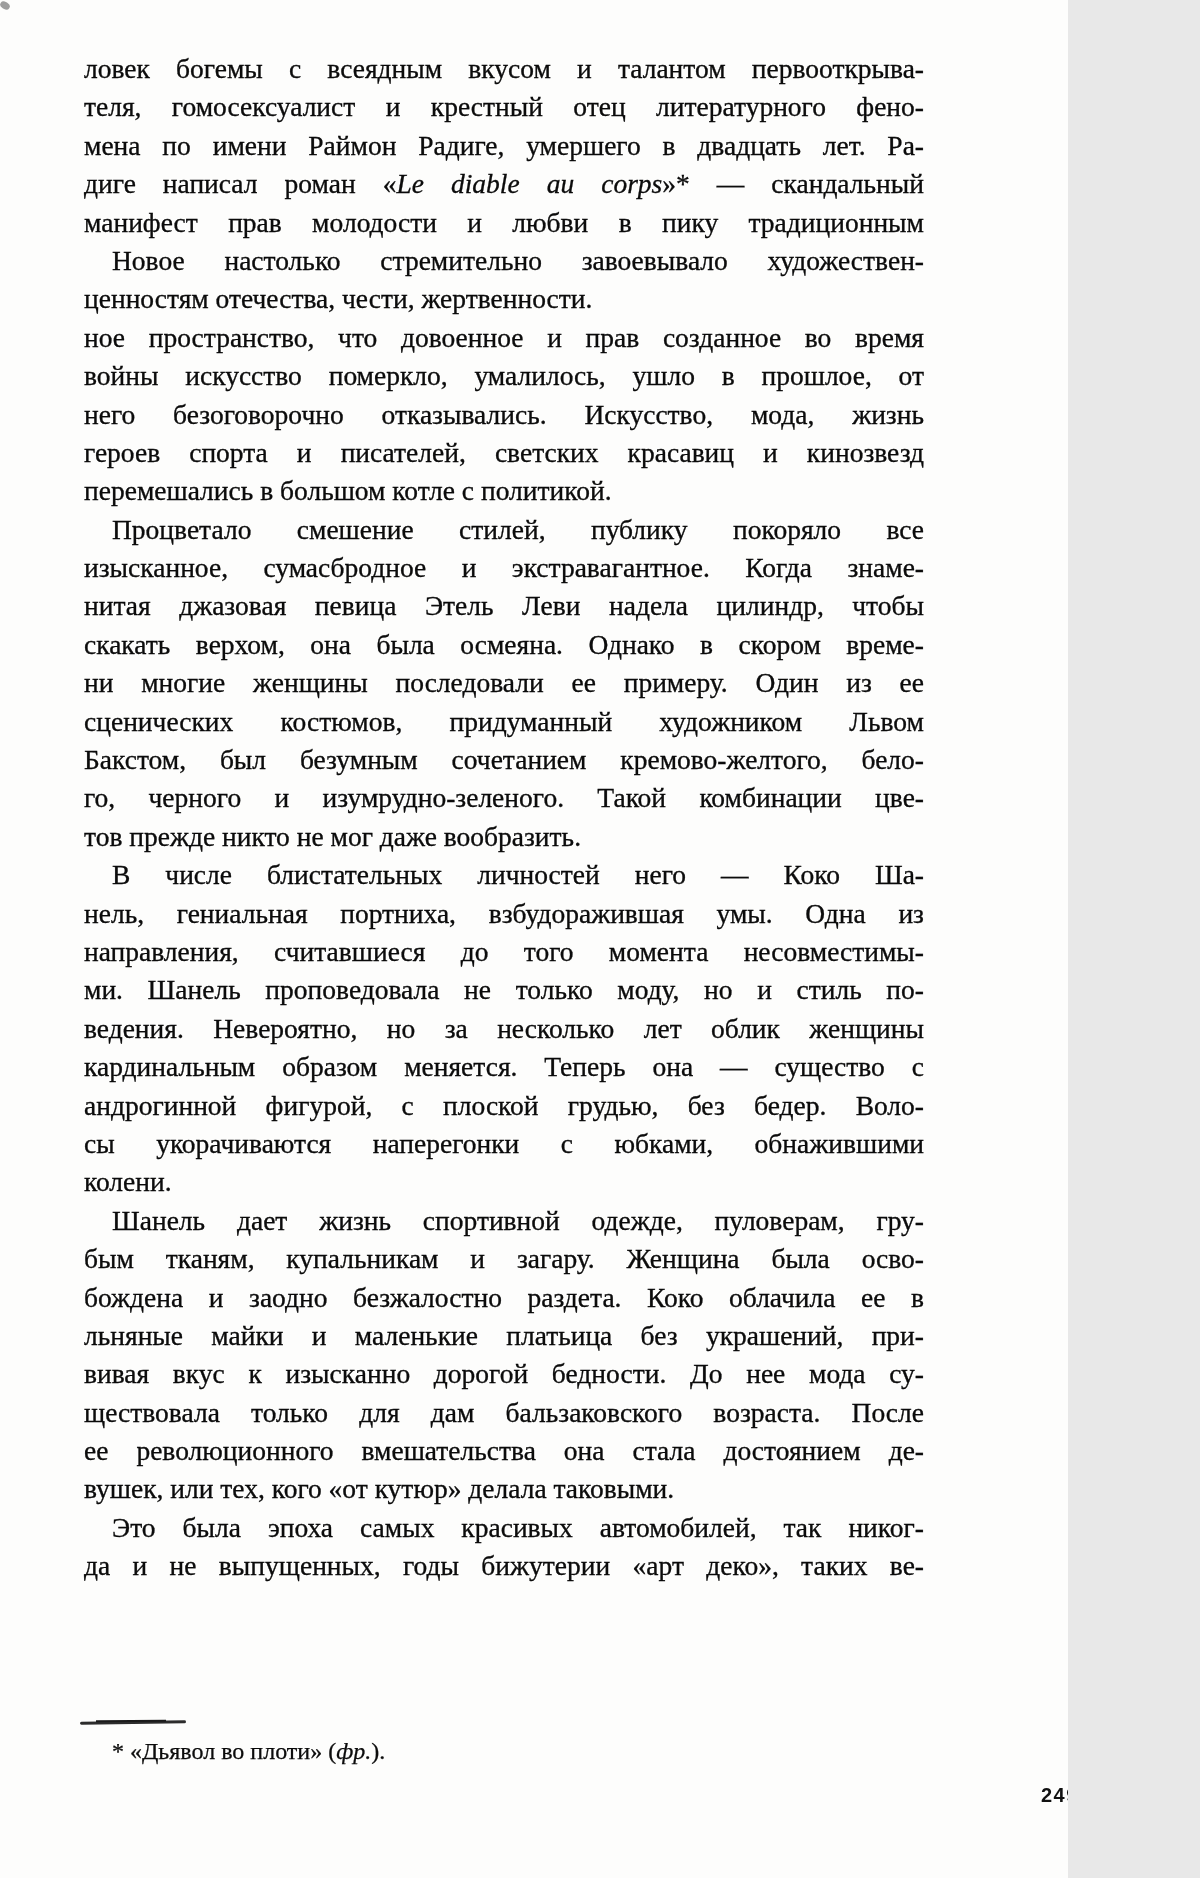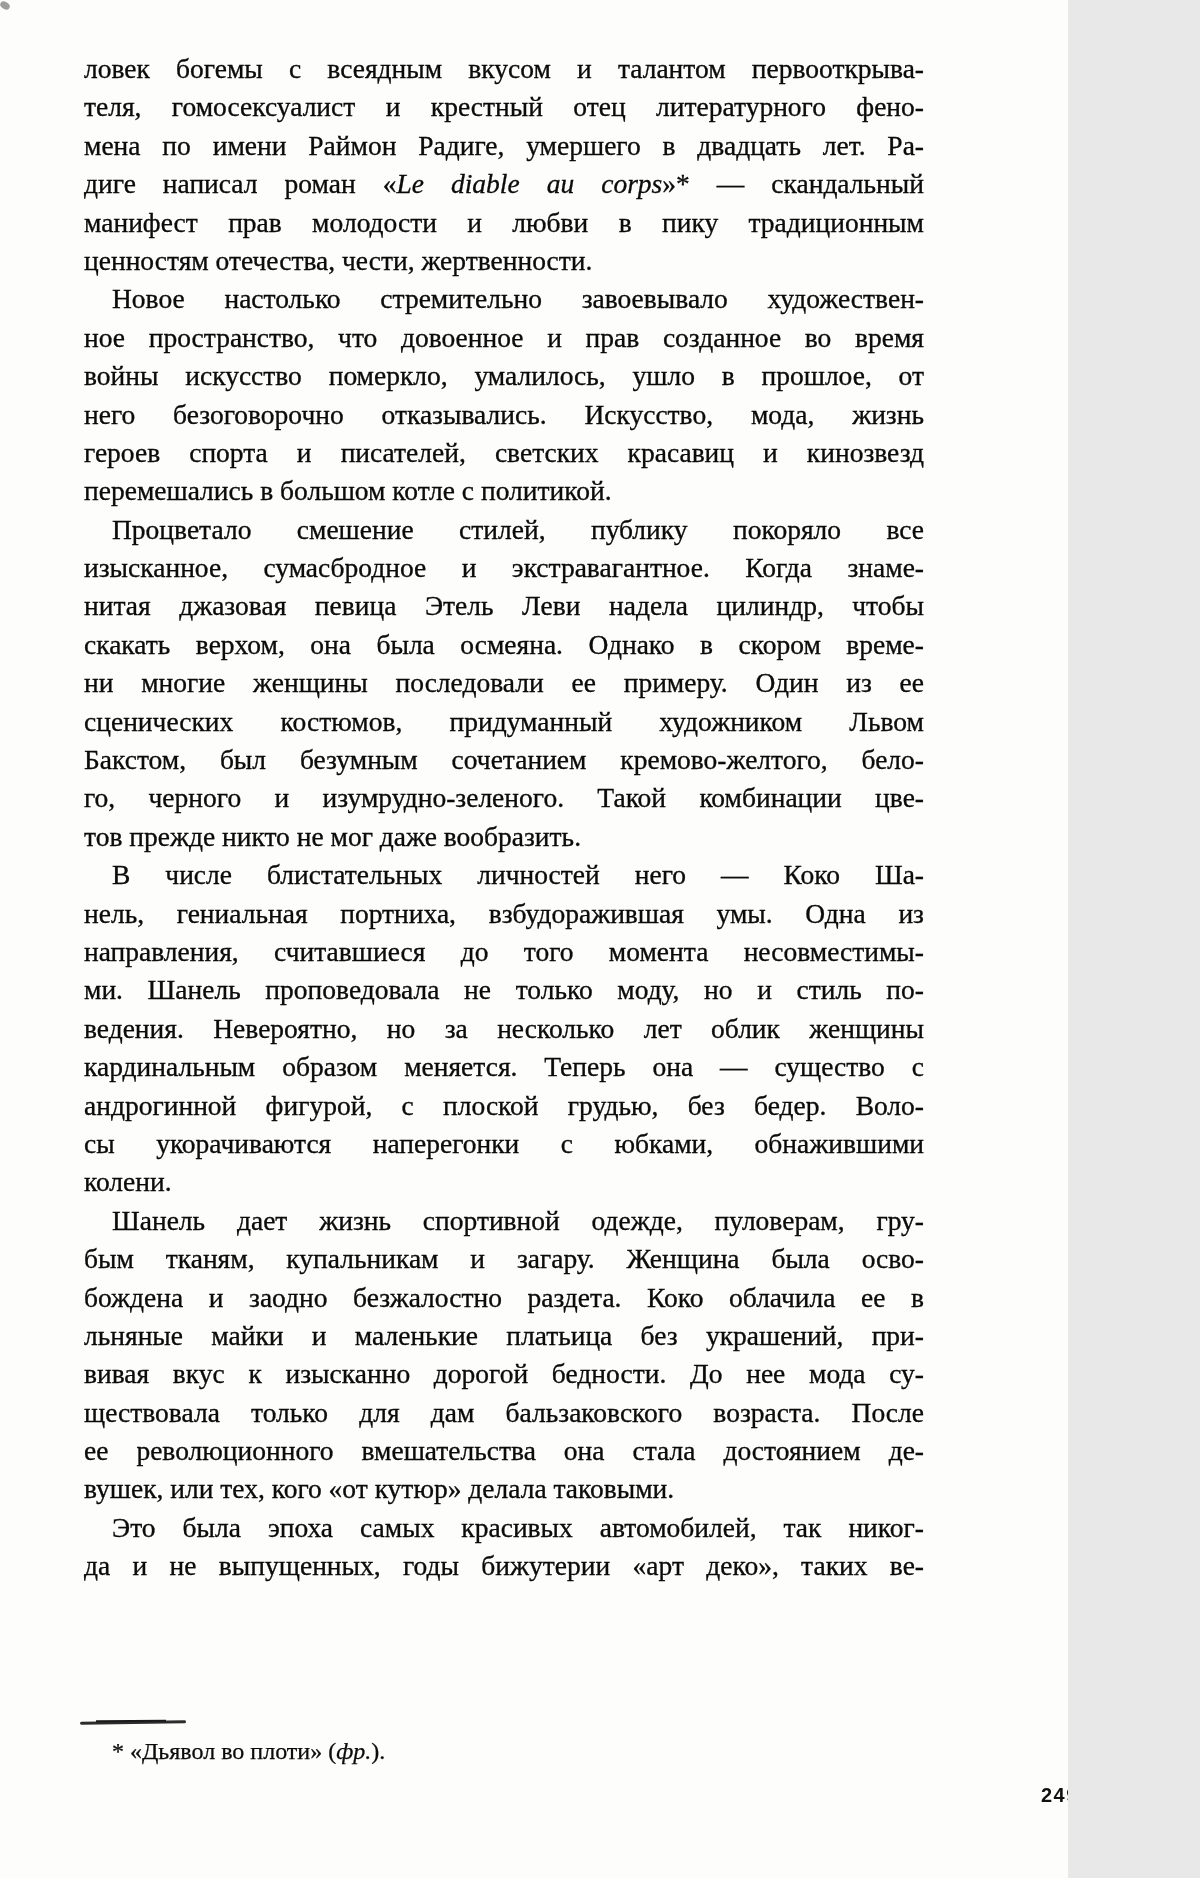--- a/index.html
+++ b/index.html
@@ -68,22 +68,22 @@
 <div class="page">
 
   <div class="corner-smudge"></div>
 
   <div class="text-block" id="text-block">
       <div class="line"><span>ловек богемы с всеядным вкусом и талантом первооткрыва-</span></div>
       <div class="line"><span>теля, гомосексуалист и крестный отец литературного фено-</span></div>
       <div class="line"><span>мена по имени Раймон Радиге, умершего в двадцать лет. Ра-</span></div>
       <div class="line"><span>диге написал роман «</span><em>Le diable au corps</em><span>»* — скандальный</span></div>
       <div class="line"><span>манифест прав молодости и любви в пику традиционным</span></div>
+      <div class="line indent"><span>Новое настолько стремительно завоевывало художествен-</span></div>
       <div class="line end"><span>ценностям отечества, чести, жертвенности.</span></div>
-      <div class="line indent"><span>Новое настолько стремительно завоевывало художествен-</span></div>
       <div class="line"><span>ное пространство, что довоенное и прав созданное во время</span></div>
       <div class="line"><span>войны искусство померкло, умалилось, ушло в прошлое, от</span></div>
       <div class="line"><span>него безоговорочно отказывались. Искусство, мода, жизнь</span></div>
       <div class="line"><span>героев спорта и писателей, светских красавиц и кинозвезд</span></div>
       <div class="line end"><span>перемешались в большом котле с политикой.</span></div>
       <div class="line indent"><span>Процветало смешение стилей, публику покоряло все</span></div>
       <div class="line"><span>изысканное, сумасбродное и экстравагантное. Когда знаме-</span></div>
       <div class="line"><span>нитая джазовая певица Этель Леви надела цилиндр, чтобы</span></div>
       <div class="line"><span>скакать верхом, она была осмеяна. Однако в скором време-</span></div>
       <div class="line"><span>ни многие женщины последовали ее примеру. Один из ее</span></div>

